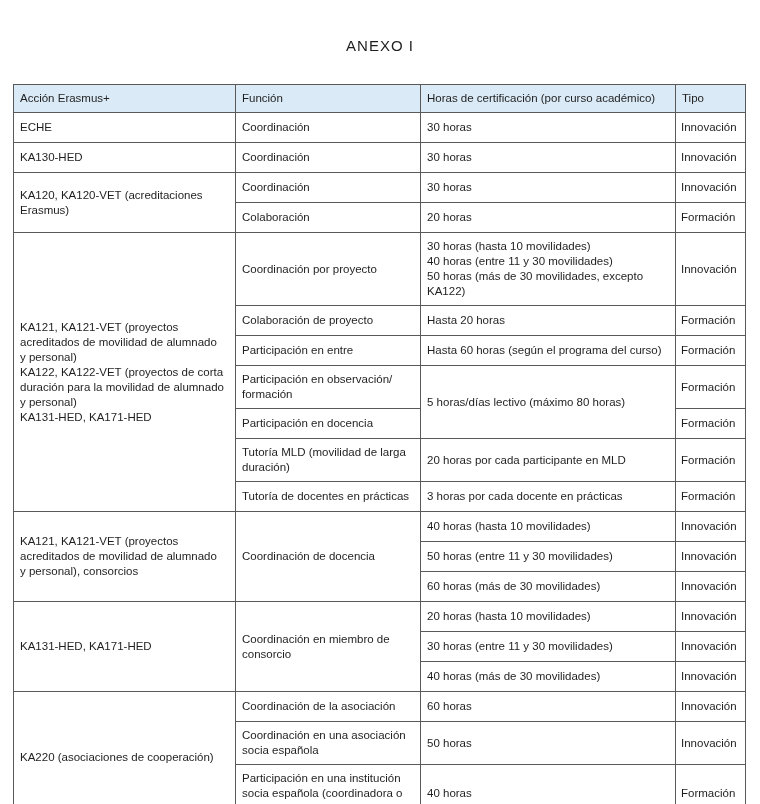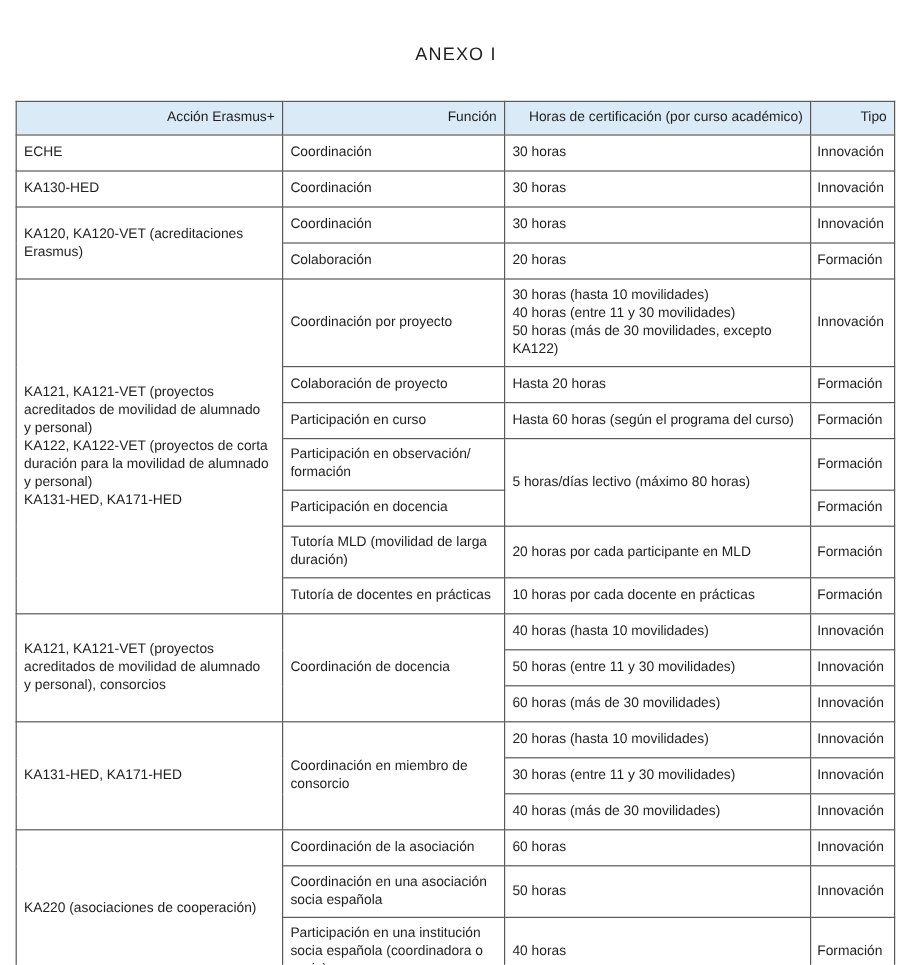--- a/index.html
+++ b/index.html
@@ -22,21 +22,21 @@
     margin:29px 0 0 13px;width:732px;
   }
   .cert th,.cert td{
     border:1px solid var(--border);
     font-size:11.5px;line-height:15px;
     padding:6px 6px;vertical-align:middle;
     white-space:pre-line;overflow:hidden;
     text-align:left;font-weight:normal;
   }
   .cert th{
-    background:var(--header-bg);text-align:right;height:15px;
+    background:var(--header-bg);text-align:left;height:15px;
   }
   .cert td{height:17px;}
   .cert td.col-accion{padding-right:10px;margin-left:24px;}
   .cert td.col-tipo{padding-left:5px;padding-right:2px;}
   col.c-accion{width:222px;}
   col.c-funcion{width:185px;}
   col.c-horas{width:255px;}
   col.c-tipo{width:70px;}
 </style>
 </head>
@@ -92,42 +92,42 @@
 40 horas (entre 11 y 30 movilidades)
 50 horas (más de 30 movilidades, excepto KA122)</td>
       <td class="col-tipo">Innovación</td>
     </tr>
     <tr>
       <td>Colaboración de proyecto</td>
       <td>Hasta 20 horas</td>
       <td class="col-tipo">Formación</td>
     </tr>
     <tr>
-      <td>Participación en curso</td>
+      <td>Participación en entre</td>
       <td>Hasta 60 horas (según el programa del curso)</td>
       <td class="col-tipo">Formación</td>
     </tr>
     <tr>
       <td>Participación en observación/
 formación</td>
       <td rowspan="2">5 horas/días lectivo (máximo 80 horas)</td>
       <td class="col-tipo">Formación</td>
     </tr>
     <tr>
       <td>Participación en docencia</td>
       <td class="col-tipo">Formación</td>
     </tr>
     <tr>
       <td>Tutoría MLD (movilidad de larga duración)</td>
       <td>20 horas por cada participante en MLD</td>
       <td class="col-tipo">Formación</td>
     </tr>
     <tr>
       <td>Tutoría de docentes en prácticas</td>
-      <td>10 horas por cada docente en prácticas</td>
+      <td>3 horas por cada docente en prácticas</td>
       <td class="col-tipo">Formación</td>
     </tr>
     <tr>
       <td class="col-accion" rowspan="3">KA121, KA121-VET (proyectos acreditados de movilidad de alumnado y personal), consorcios</td>
       <td rowspan="3">Coordinación de docencia</td>
       <td>40 horas (hasta 10 movilidades)</td>
       <td class="col-tipo">Innovación</td>
     </tr>
     <tr>
       <td>50 horas (entre 11 y 30 movilidades)</td>

